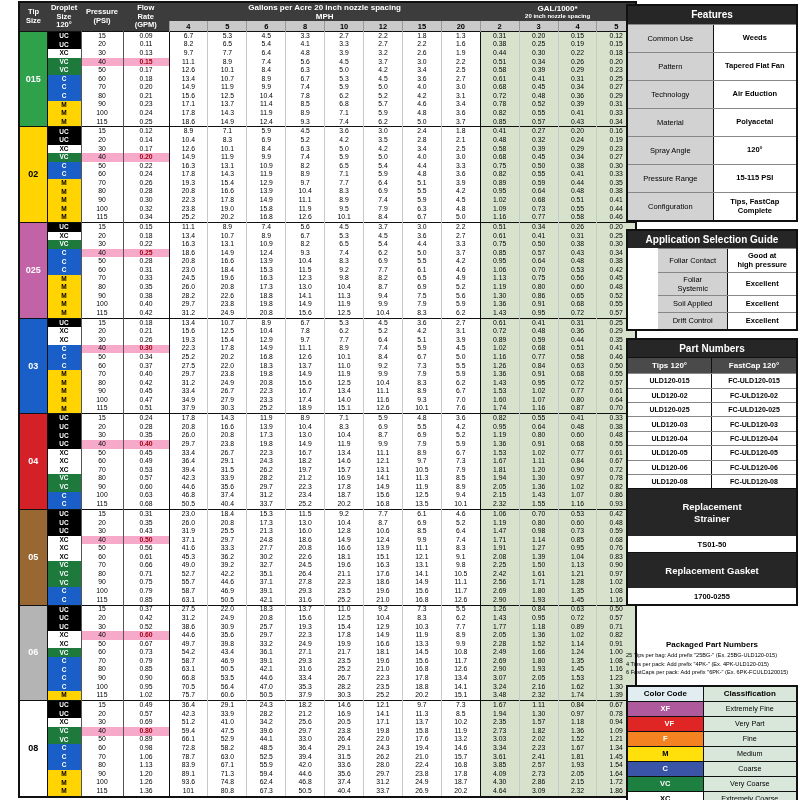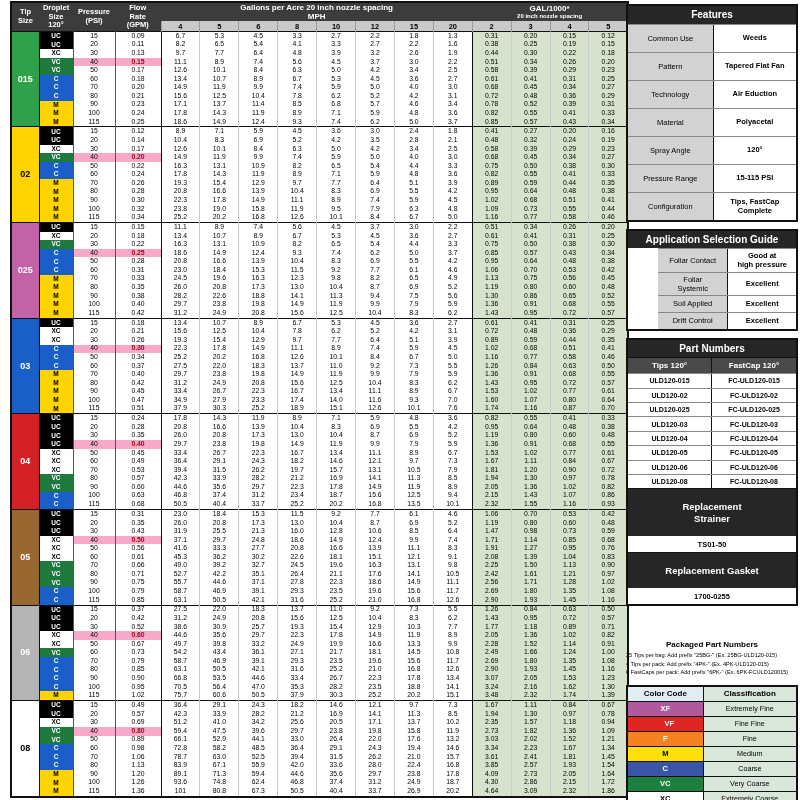--- a/index.html
+++ b/index.html
@@ -1,21 +1,21 @@
 <!DOCTYPE html>
 <html><head>
 <meta charset="utf-8">
 <style>
   * { box-sizing: border-box; }
   html,body { margin:0; padding:0; }
   body { width:800px; height:800px; background:#fff; font-family:"Liberation Sans", sans-serif; }
   .page { position:relative; width:800px; height:800px; overflow:hidden; }
 
   
-  .left { position:absolute; left:10px; top:1px;border-radius:27px; }
+  .left { position:absolute; left:18px; top:1px;border-radius:27px; }
   table.main { border-collapse:collapse; table-layout:fixed; width:619px; height:797px; border:2px solid #111; }
   table.main th, table.main td { padding:0; text-align:center; vertical-align:middle; overflow:hidden; }
   thead tr.h1 th { background:#3c3c3c; color:#fff; font-size:7.5px; line-height:1.15; font-weight:bold; }
   th.fh { white-space:pre-line; }
   th.gh .gtitle { font-size:8px; font-weight:bold; }
   th.gh .gsub { font-size:6px; font-weight:bold; }
   tr.h2 th { background:#c9c9c9; color:#000; font-size:7.5px; font-weight:bold; height:10px; border-left:1px solid #999; }
   tr.h2 th.gal { border-left:1px solid #999; }
   tbody { border-top:1.6px solid #111; }
   tbody td { font-size:6.8px; line-height:1; background:#fff; }
@@ -1745,21 +1745,21 @@
         <div>Color Code</div>
         <div>Classification</div>
       </div>
       <div id="cc-rows">
           <div class="cc-row">
             <div class="cc-chip" style="background: rgb(176, 90, 158); color: rgb(255, 255, 255);">XF</div>
             <div class="cc-class">Extremely Fine</div>
           </div>
           <div class="cc-row">
             <div class="cc-chip" style="background: rgb(224, 37, 37); color: rgb(255, 255, 255); padding-left: 8px;">VF</div>
-            <div class="cc-class">Fine Fine</div>
+            <div class="cc-class">Very Part</div>
           </div>
           <div class="cc-row">
             <div class="cc-chip" style="background: rgb(245, 130, 32); color: rgb(255, 255, 255);">F</div>
             <div class="cc-class">Fine</div>
           </div>
           <div class="cc-row">
             <div class="cc-chip" style="background: rgb(255, 224, 10); color: rgb(0, 0, 0);">M</div>
             <div class="cc-class">Medium</div>
           </div>
           <div class="cc-row">

